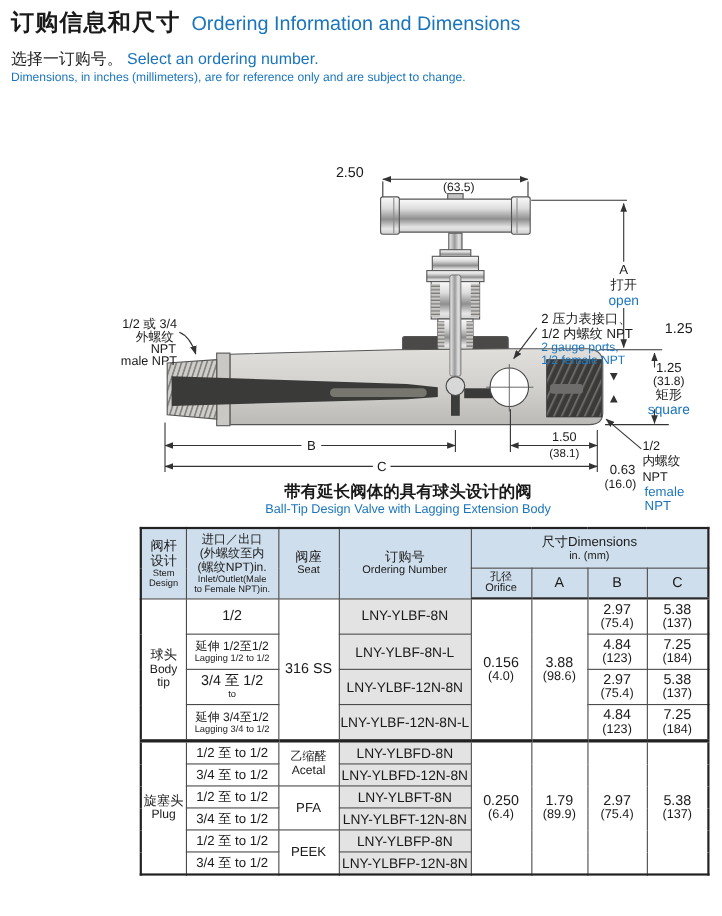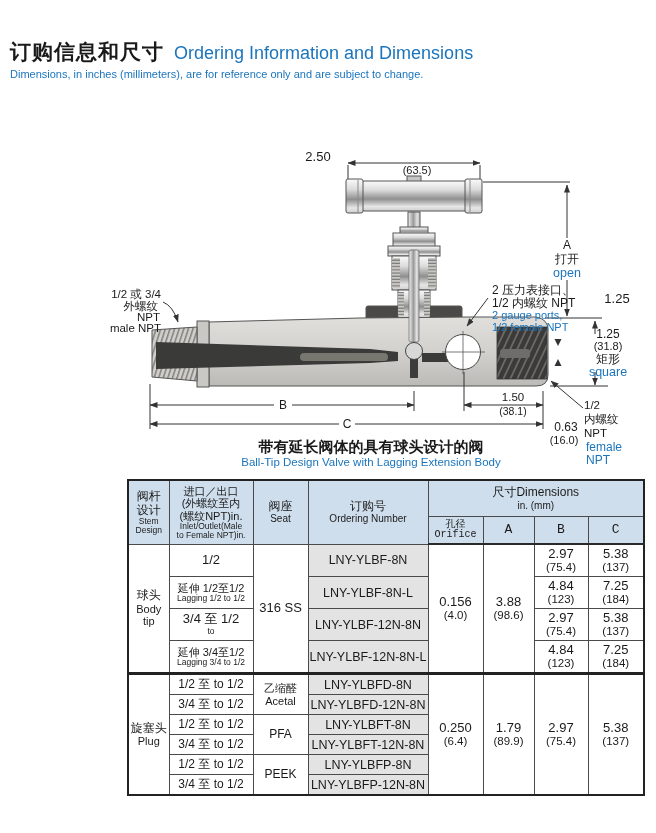--- a/index.html
+++ b/index.html
@@ -1,38 +1,38 @@
 <!DOCTYPE html>
 <html><head>
 <meta charset="utf-8">
 <style>
   html,body{margin:0;padding:0;background:#fff;}
   body{font-family:"Liberation Sans","DejaVu Sans",sans-serif;color:#1a1a1a;}
   .page{position:relative;width:656px;height:833px;background:#fff;overflow:hidden;}
   .blue{color:#1b75bc;}
   
   .hdr{position:absolute;left:10px;top:6px;width:640px;}
-  .title-row{white-space:nowrap;margin-top:32px;}
+  .title-row{white-space:nowrap;}
   .title-zh{font-size:21px;font-weight:bold;letter-spacing:1px;}
   .title-en{font-size:18px;margin-left:10px;}
   .sub1{margin-top:10px;font-size:14.5px;}
   .sub1 .en{margin-left:4px;}
   .sub2{margin-top:3px;font-size:14.5px;}
   .sub3{margin-top:2px;font-size:11px;}
   
   svg.diagram{position:absolute;left:0;top:0;}
   svg text{font-family:"Liberation Sans","DejaVu Sans",sans-serif;fill:#1a1a1a;}
   svg text.b{fill:#1b75bc;}
   
   table.spec{position:absolute;left:127px;top:479px;border-collapse:collapse;table-layout:fixed;
              border:2px solid #222;font-size:12px;}
   table.spec th,table.spec td{border:1px solid #4a4a4a;padding:0;text-align:center;vertical-align:middle;line-height:1.12;}
   table.spec th{background:#cfdeec;font-weight:normal;}
   tr.hr1 th{height:35px;}
-  tr.hr2 th{height:26px;border-bottom:2px solid #2a2a2a;font-family:Liberation Mono, monospace;}
+  tr.hr2 th{height:26px;border-bottom:2px solid #2a2a2a;}
   th.merged{border-bottom:2px solid #2a2a2a;}
   tr.ballrow td{height:31px;}
   tr.plugrow td{height:19px;}
   tr.sec td{border-top:3px solid #222;}
   td.ord{background:#e3e3e3;border-top:2px solid #fff;border-bottom:2px solid #fff;
          text-align:left;padding-left:7px;font-size:12.5px;}
   .zh12{font-size:12px;}
   .zh11{font-size:11px;}
   .en9{font-size:8.5px;}
   .en10{font-size:10px;}
@@ -42,20 +42,23 @@
   .abc{font-size:13px;}
 </style>
 </head>
 <body>
 
 <div class="page">
 
   <div class="hdr">
     <div class="title-row">
       <span class="title-zh">订购信息和尺寸</span><span class="title-en blue">Ordering Information and Dimensions</span>
+    </div>
+    <div class="sub1">
+      <span>选择一订购号。</span><span class="blue en">Select an ordering number.</span>
     </div>
     <div class="sub3 blue">Dimensions, in inches (millimeters), are for reference only and are subject to change.</div>
   </div>
 
   <svg class="diagram" width="656" height="480" viewBox="0 0 656 480">
     <defs>
       <marker id="ah" markerWidth="8" markerHeight="6" refX="7.5" refY="3" orient="auto-start-reverse" markerUnits="userSpaceOnUse">
         <path d="M0,0 L8,3 L0,6 Z" fill="#333"></path>
       </marker>
       <linearGradient id="gm" x1="0" y1="0" x2="0" y2="1">

